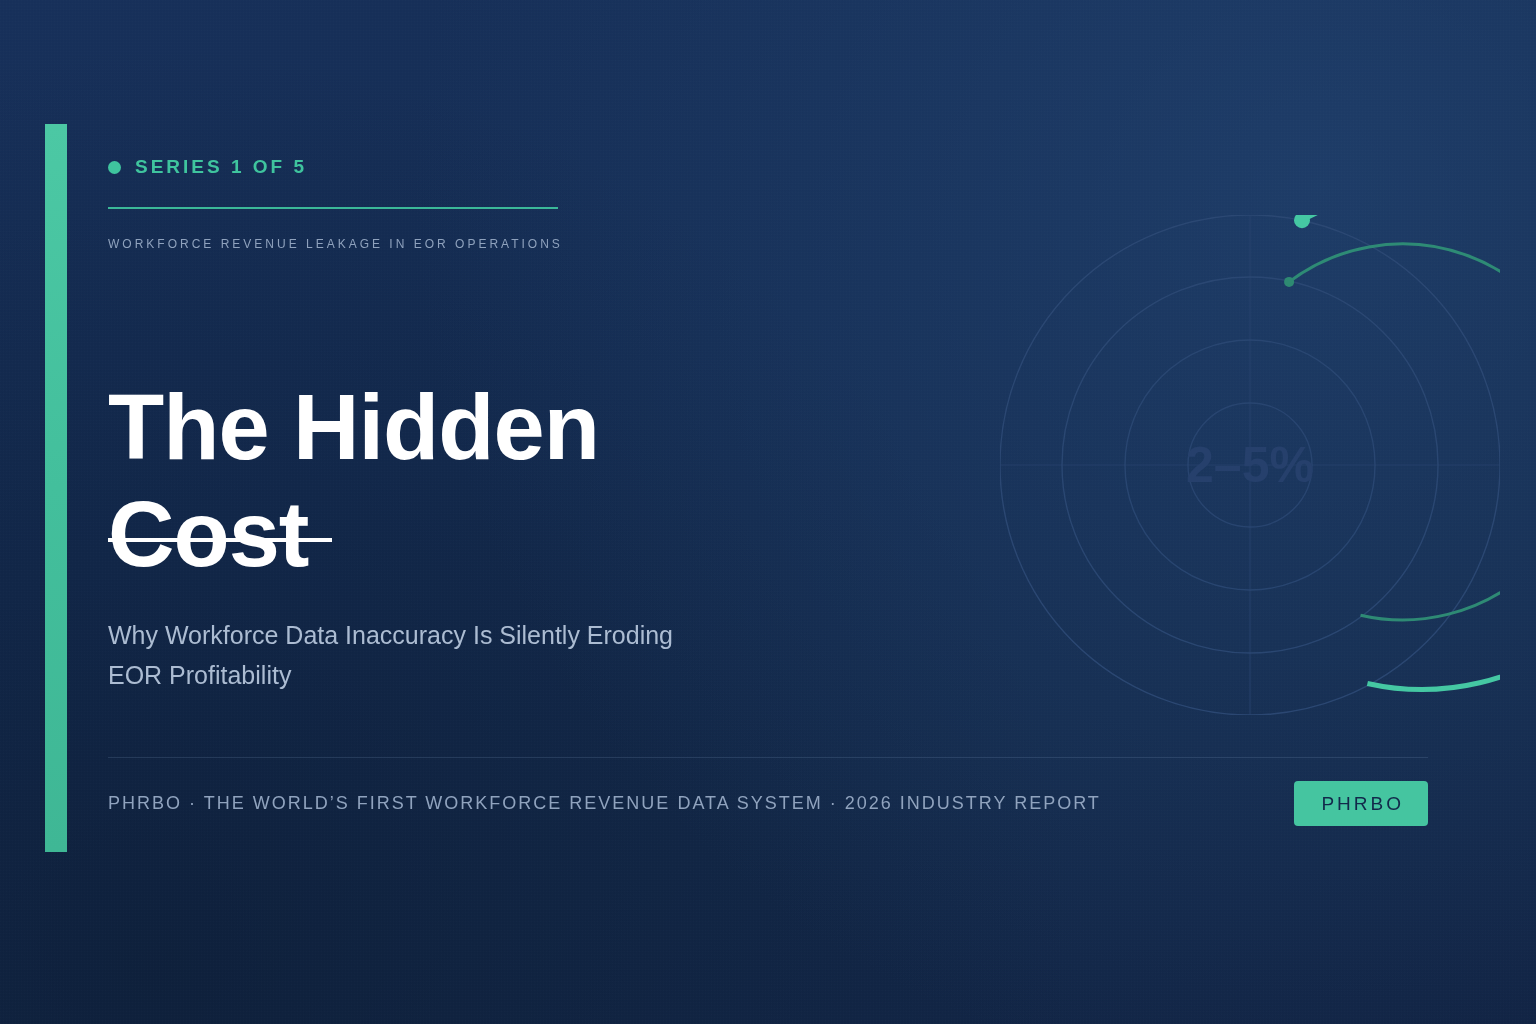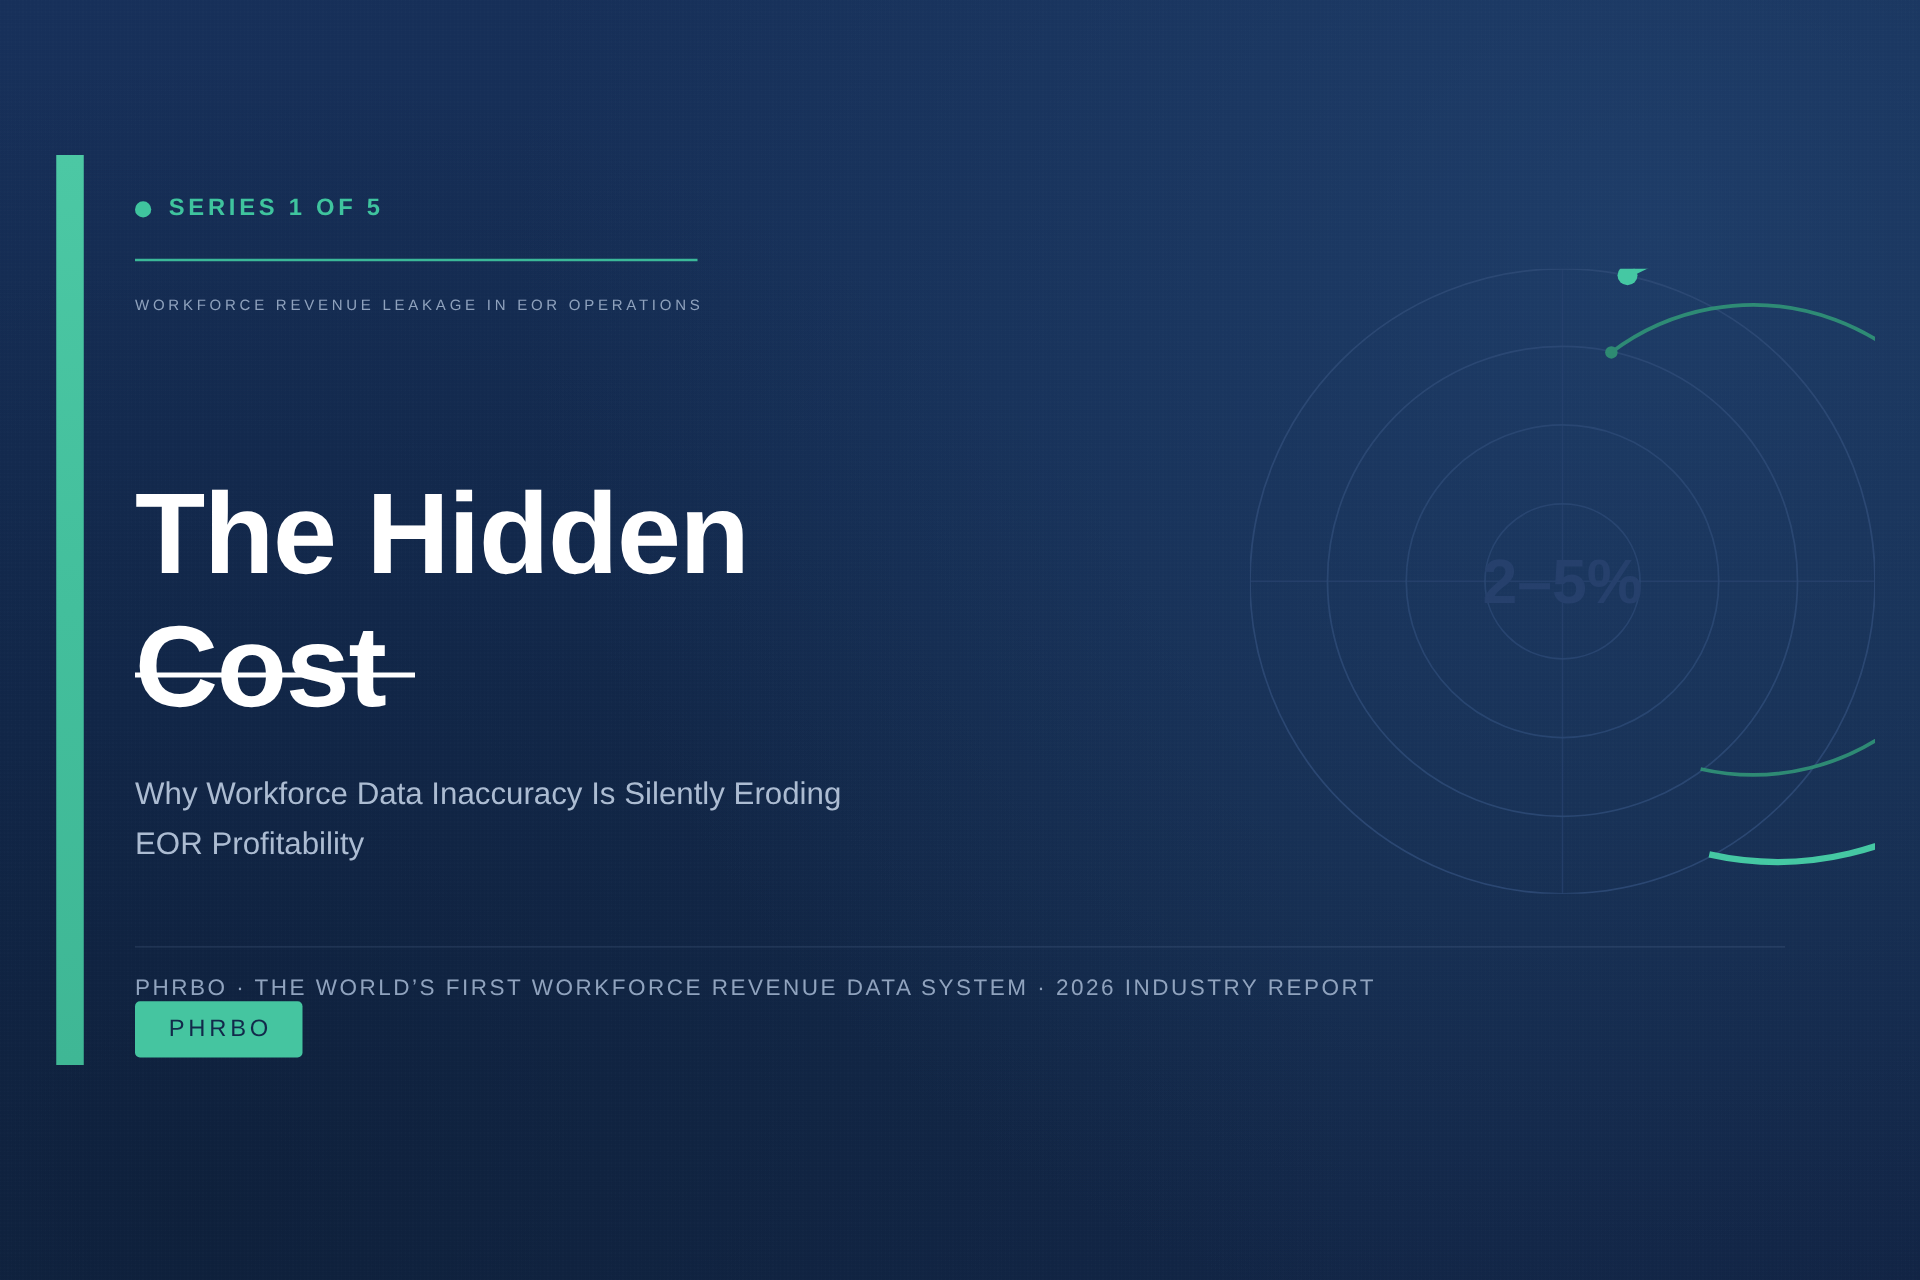--- a/index.html
+++ b/index.html
@@ -161,24 +161,23 @@
     z-index: 4;
   }
 
   #footer-row {
     position: absolute;
     left: 108px;
     top: 780px;
     width: 1320px;
     height: 46px;
     display: flex;
-    align-items: flex-start;
+    align-items: center;
     justify-content: space-between;
     z-index: 4;
-    flex-direction: column;
   }
   #footer-text {
     color: #90a3be;
     font-size: 18px;
     letter-spacing: 2.0px;
     white-space: nowrap;
   }
   #footer-badge {
     flex: none;
     background: #45c5a0;

